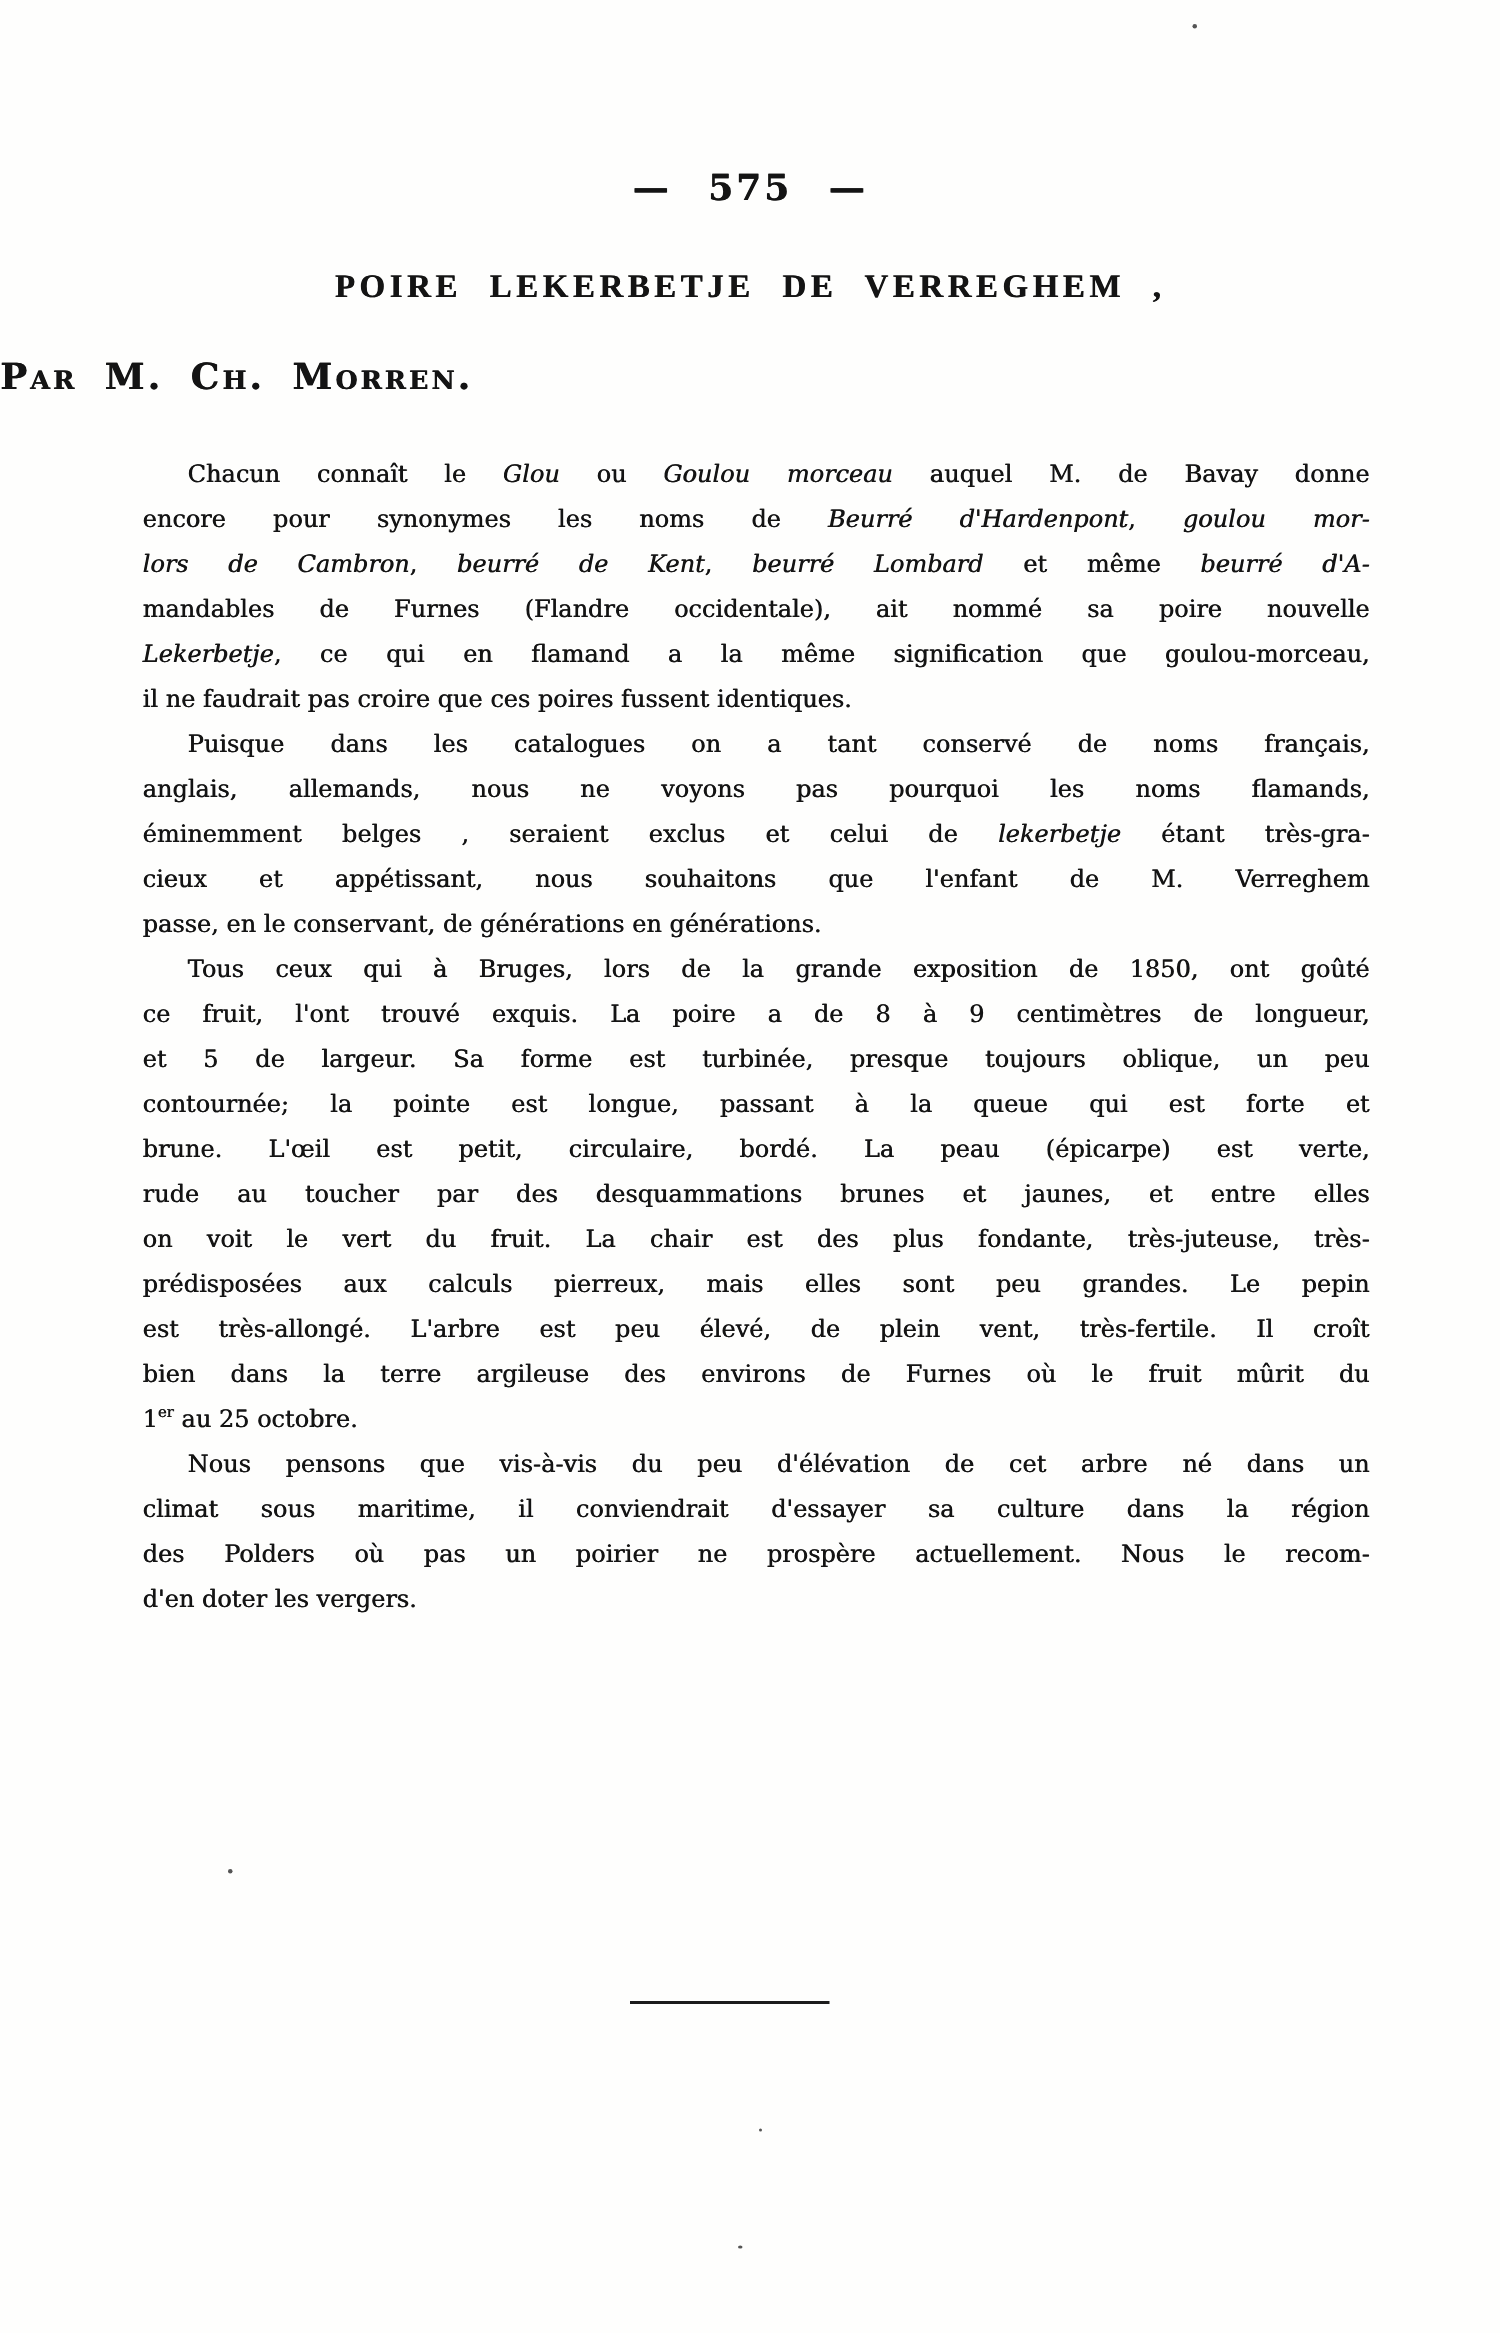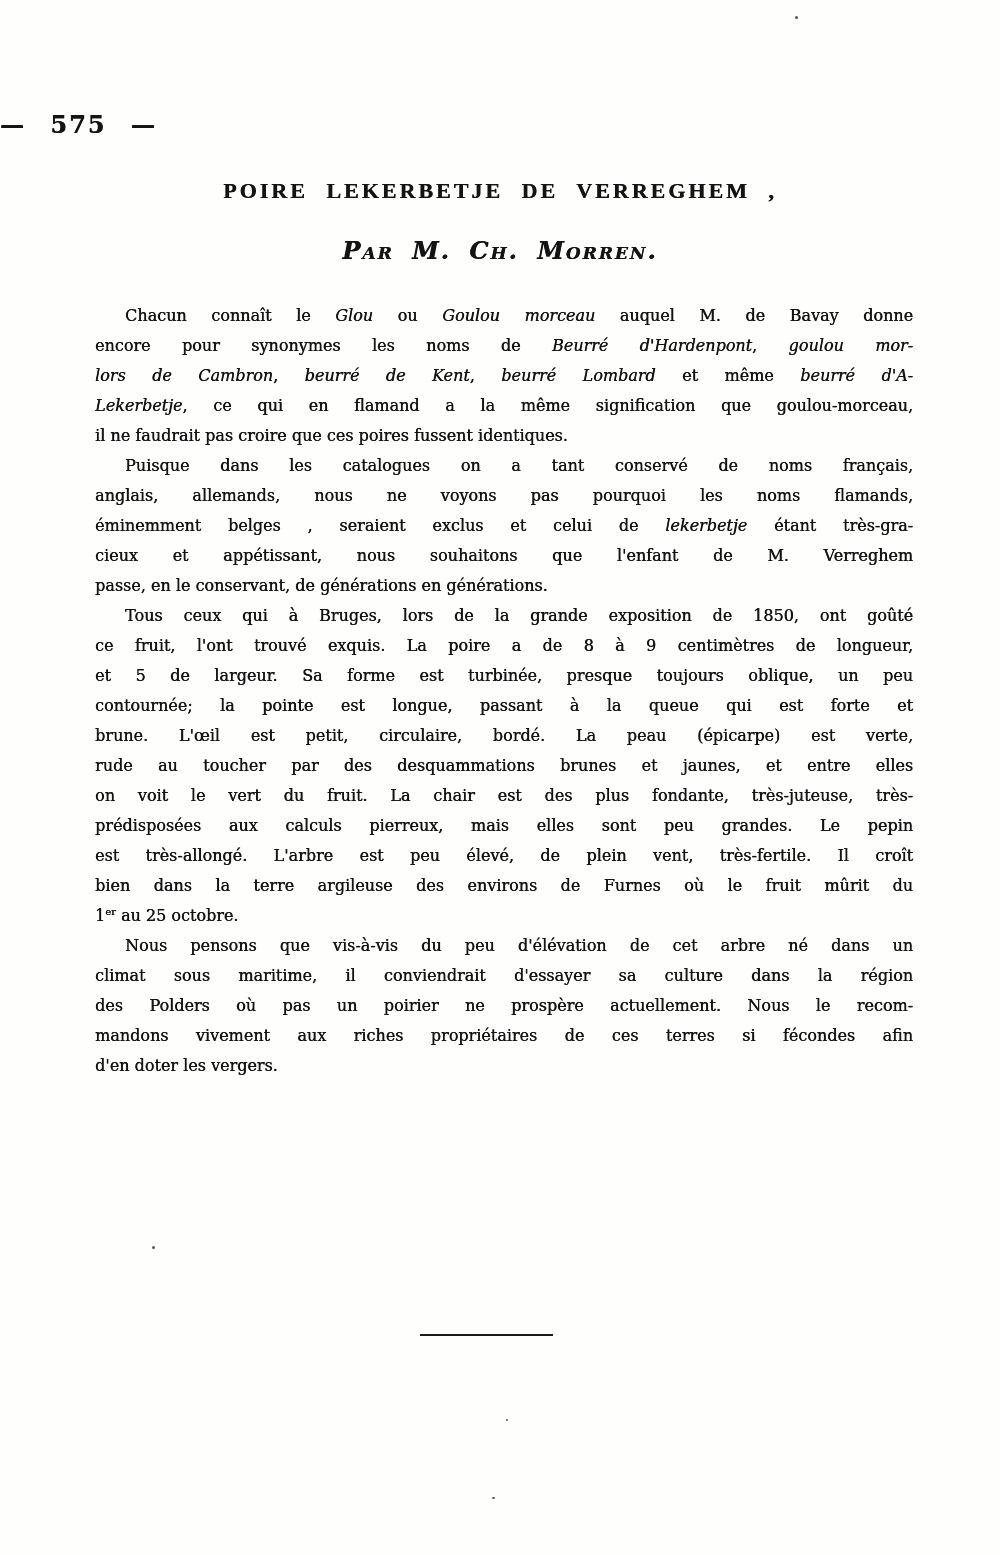--- a/index.html
+++ b/index.html
@@ -17,20 +17,21 @@
     overflow: hidden;
   }
   .ink {
     text-shadow: 0.35px 0 0 currentColor;
   }
   .page-number {
     position: absolute;
     top: 110px;
     left: 0;
     width: 100%;
+    text-align: center;
     font-size: 24px;
     font-weight: bold;
     letter-spacing: 2px;
     word-spacing: 14px;
   }
   .doc-title {
     position: absolute;
     top: 178px;
     left: 0;
     width: 100%;
@@ -39,27 +40,25 @@
     font-weight: bold;
     letter-spacing: 3px;
     word-spacing: 10px;
     font-family: Liberation Serif, serif;
   }
   .doc-byline {
     position: absolute;
     top: 236px;
     left: 0;
     width: 100%;
-    text-align: center;
     font-size: 24px;
     font-weight: bold;
     font-variant: small-caps;
     letter-spacing: 2px;
     word-spacing: 8px;
-    font-style: italic;
   }
   .text-body {
     position: absolute;
     left: 95px;
     top: 301px;
     width: 818px;
     font-size: 16px;
   }
   .paragraph {
     margin: 0;
@@ -110,20 +109,21 @@
 <div class="page">
   <div class="page-number ink">— 575 —</div>
   <div class="doc-title ink">POIRE LEKERBETJE DE VERREGHEM ,</div>
   <div class="doc-byline ink">Par M. Ch. Morren.</div>
 
   <div class="text-body ink">
       <div class="paragraph">
         <div class="line indent"><span>Chacun connaît le </span><i>Glou</i><span> ou </span><i>Goulou morceau</i><span> auquel M. de Bavay donne</span></div>
         <div class="line"><span>encore pour synonymes les noms de </span><i>Beurré d'Hardenpont</i><span>, </span><i>goulou mor-</i></div>
         <div class="line"><i>lors de Cambron</i><span>, </span><i>beurré de Kent</i><span>, </span><i>beurré Lombard</i><span> et même </span><i>beurré d'A-</i></div>
+        <div class="line"><span>mandables de Furnes (Flandre occidentale), ait nommé sa poire nouvelle</span></div>
         <div class="line"><i>Lekerbetje</i><span>, ce qui en flamand a la même signification que goulou-morceau,</span></div>
         <div class="line last"><span>il ne faudrait pas croire que ces poires fussent identiques.</span></div>
       </div>
       <div class="paragraph">
         <div class="line indent"><span>Puisque dans les catalogues on a tant conservé de noms français,</span></div>
         <div class="line"><span>anglais, allemands, nous ne voyons pas pourquoi les noms flamands,</span></div>
         <div class="line"><span>éminemment belges , seraient exclus et celui de </span><i>lekerbetje</i><span> étant très-gra-</span></div>
         <div class="line"><span>cieux et appétissant, nous souhaitons que l'enfant de M. Verreghem</span></div>
         <div class="line last"><span>passe, en le conservant, de générations en générations.</span></div>
       </div>
@@ -137,21 +137,20 @@
         <div class="line"><span>on voit le vert du fruit. La chair est des plus fondante, très-juteuse, très-</span></div>
         <div class="line"><span>prédisposées aux calculs pierreux, mais elles sont peu grandes. Le pepin</span></div>
         <div class="line"><span>est très-allongé. L'arbre est peu élevé, de plein vent, très-fertile. Il croît</span></div>
         <div class="line"><span>bien dans la terre argileuse des environs de Furnes où le fruit mûrit du</span></div>
         <div class="line last"><span>1</span><sup>er</sup><span> au 25 octobre.</span></div>
       </div>
       <div class="paragraph">
         <div class="line indent"><span>Nous pensons que vis-à-vis du peu d'élévation de cet arbre né dans un</span></div>
         <div class="line"><span>climat sous maritime, il conviendrait d'essayer sa culture dans la région</span></div>
         <div class="line"><span>des Polders où pas un poirier ne prospère actuellement. Nous le recom-</span></div>
-        <div class="line"><span>mandons vivement aux riches propriétaires de ces terres si fécondes afin</span></div>
         <div class="line last"><span>d'en doter les vergers.</span></div>
       </div>
     </div>
 
   <div class="closing-rule"></div>
 
   <div class="speckle s1"></div>
   <div class="speckle s2"></div>
   <div class="speckle s3"></div>
   <div class="speckle s4"></div>

